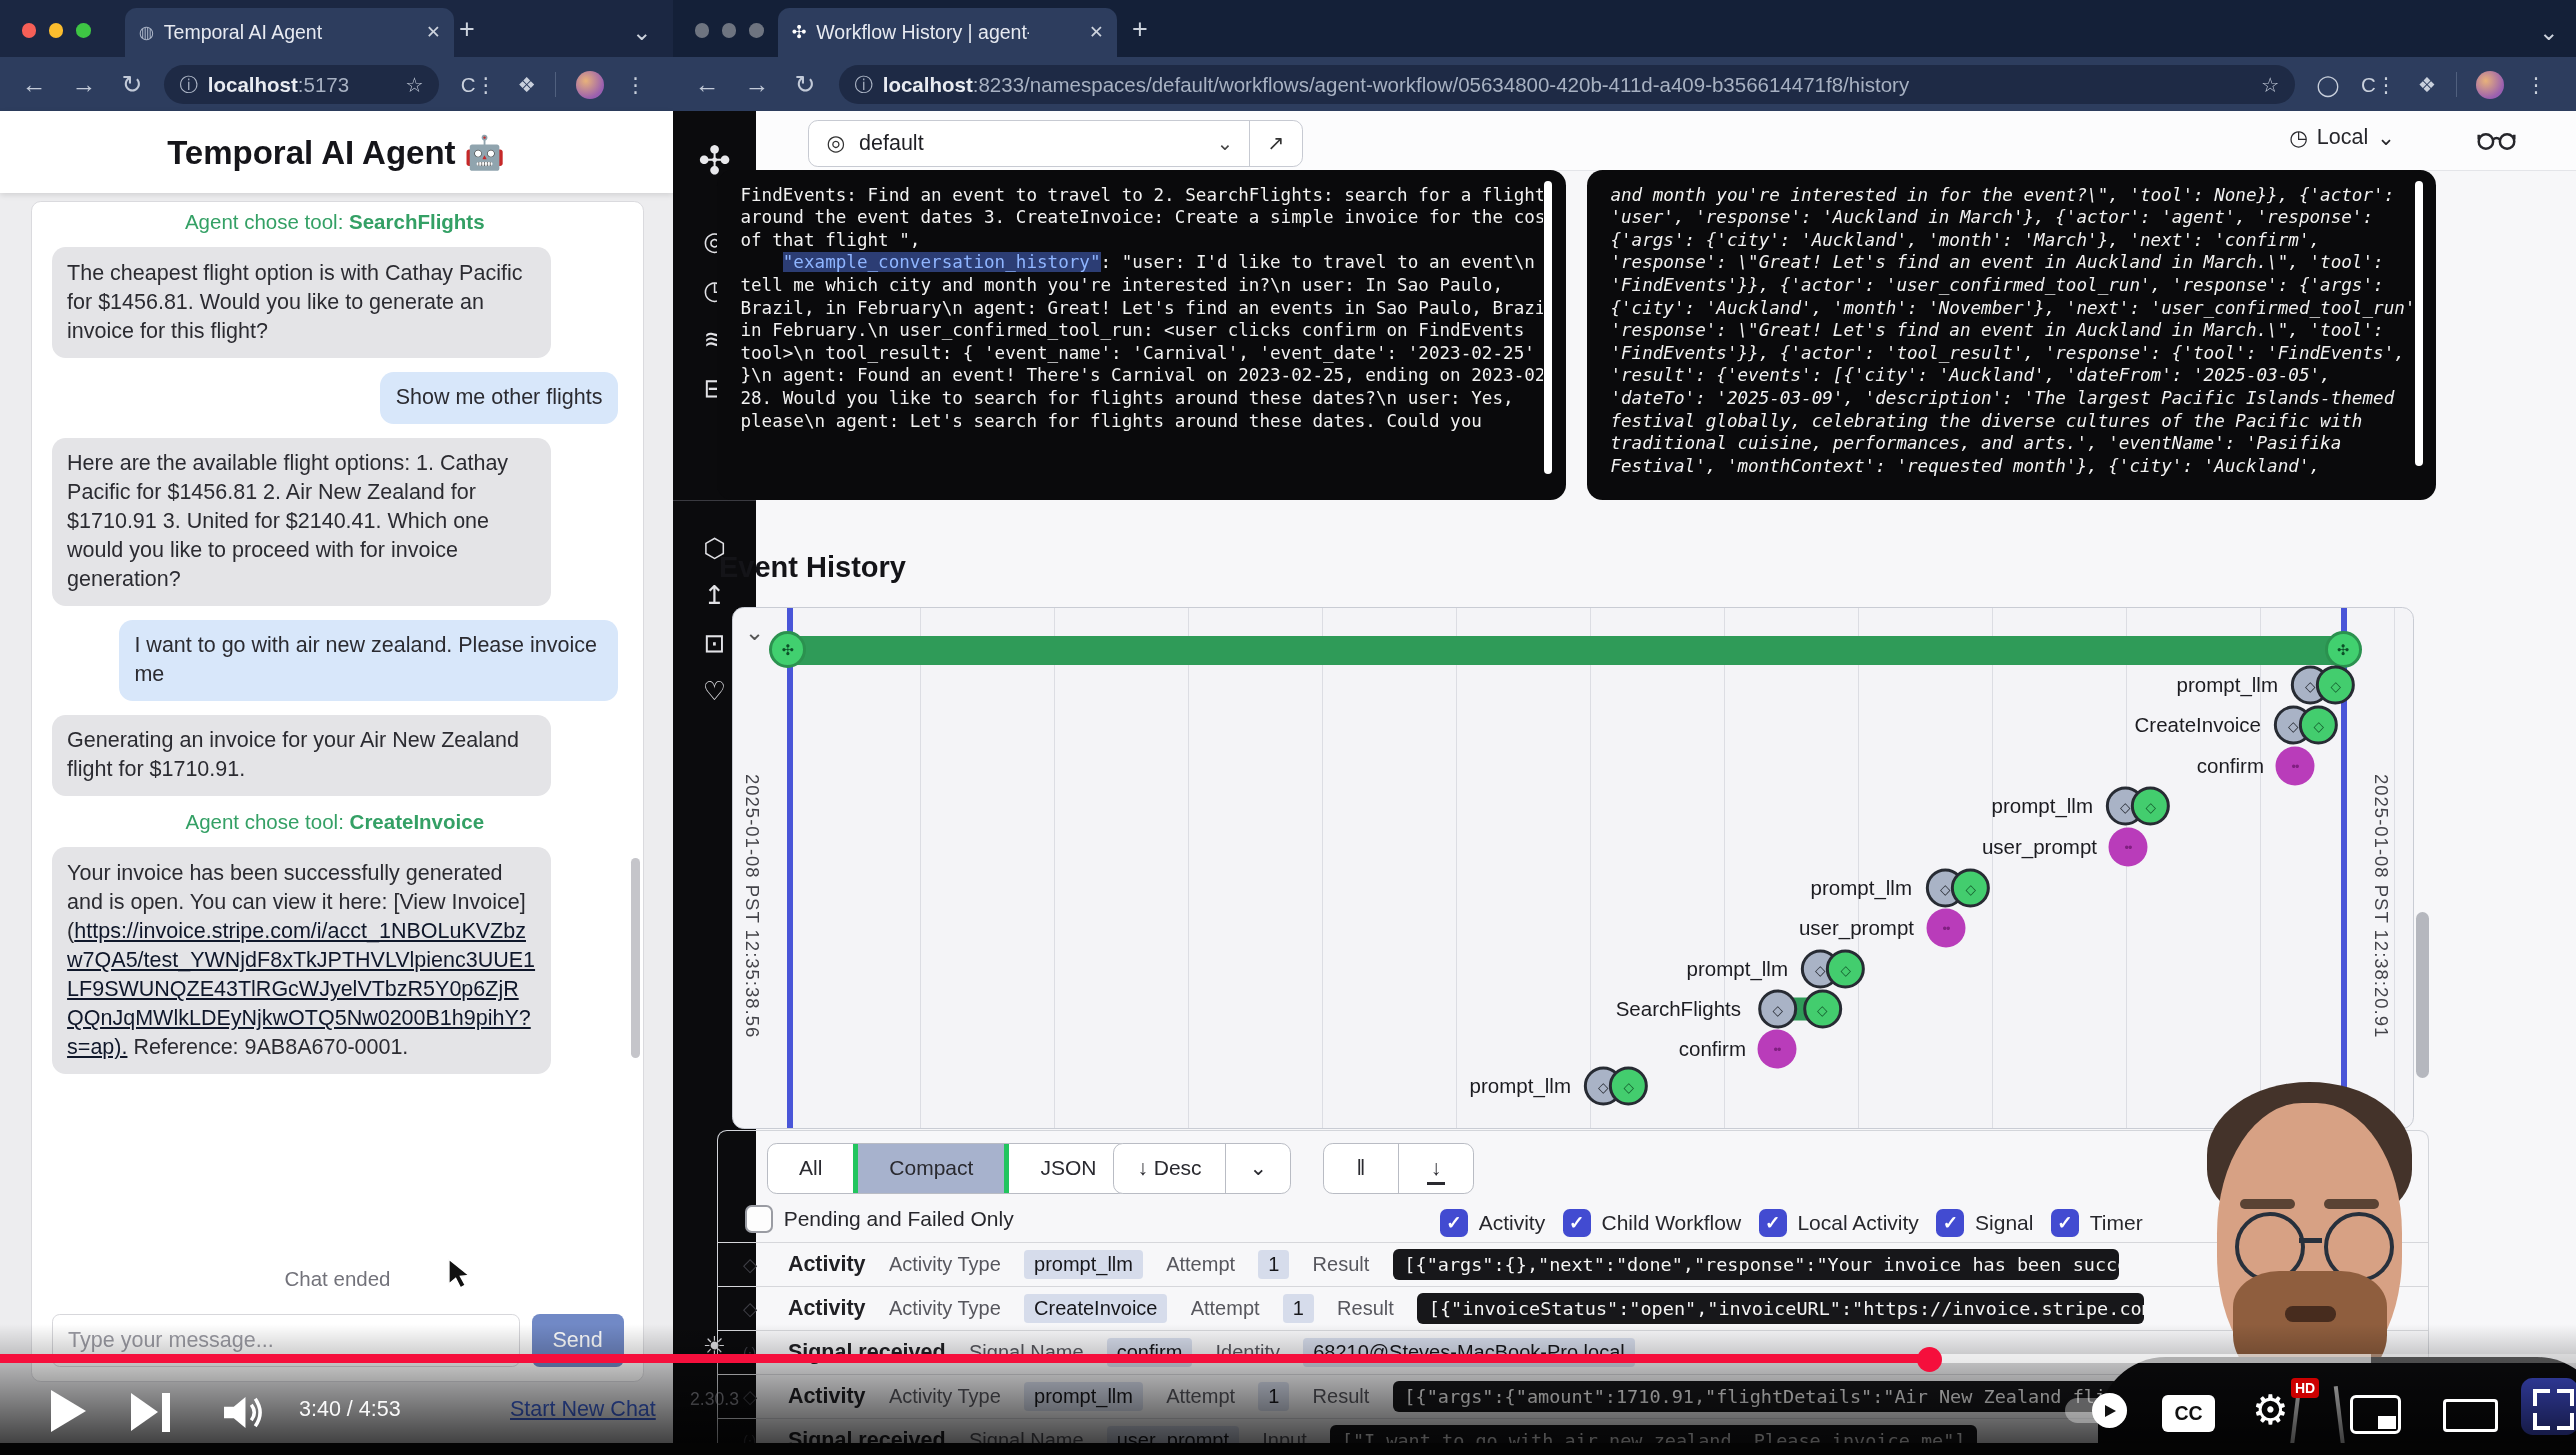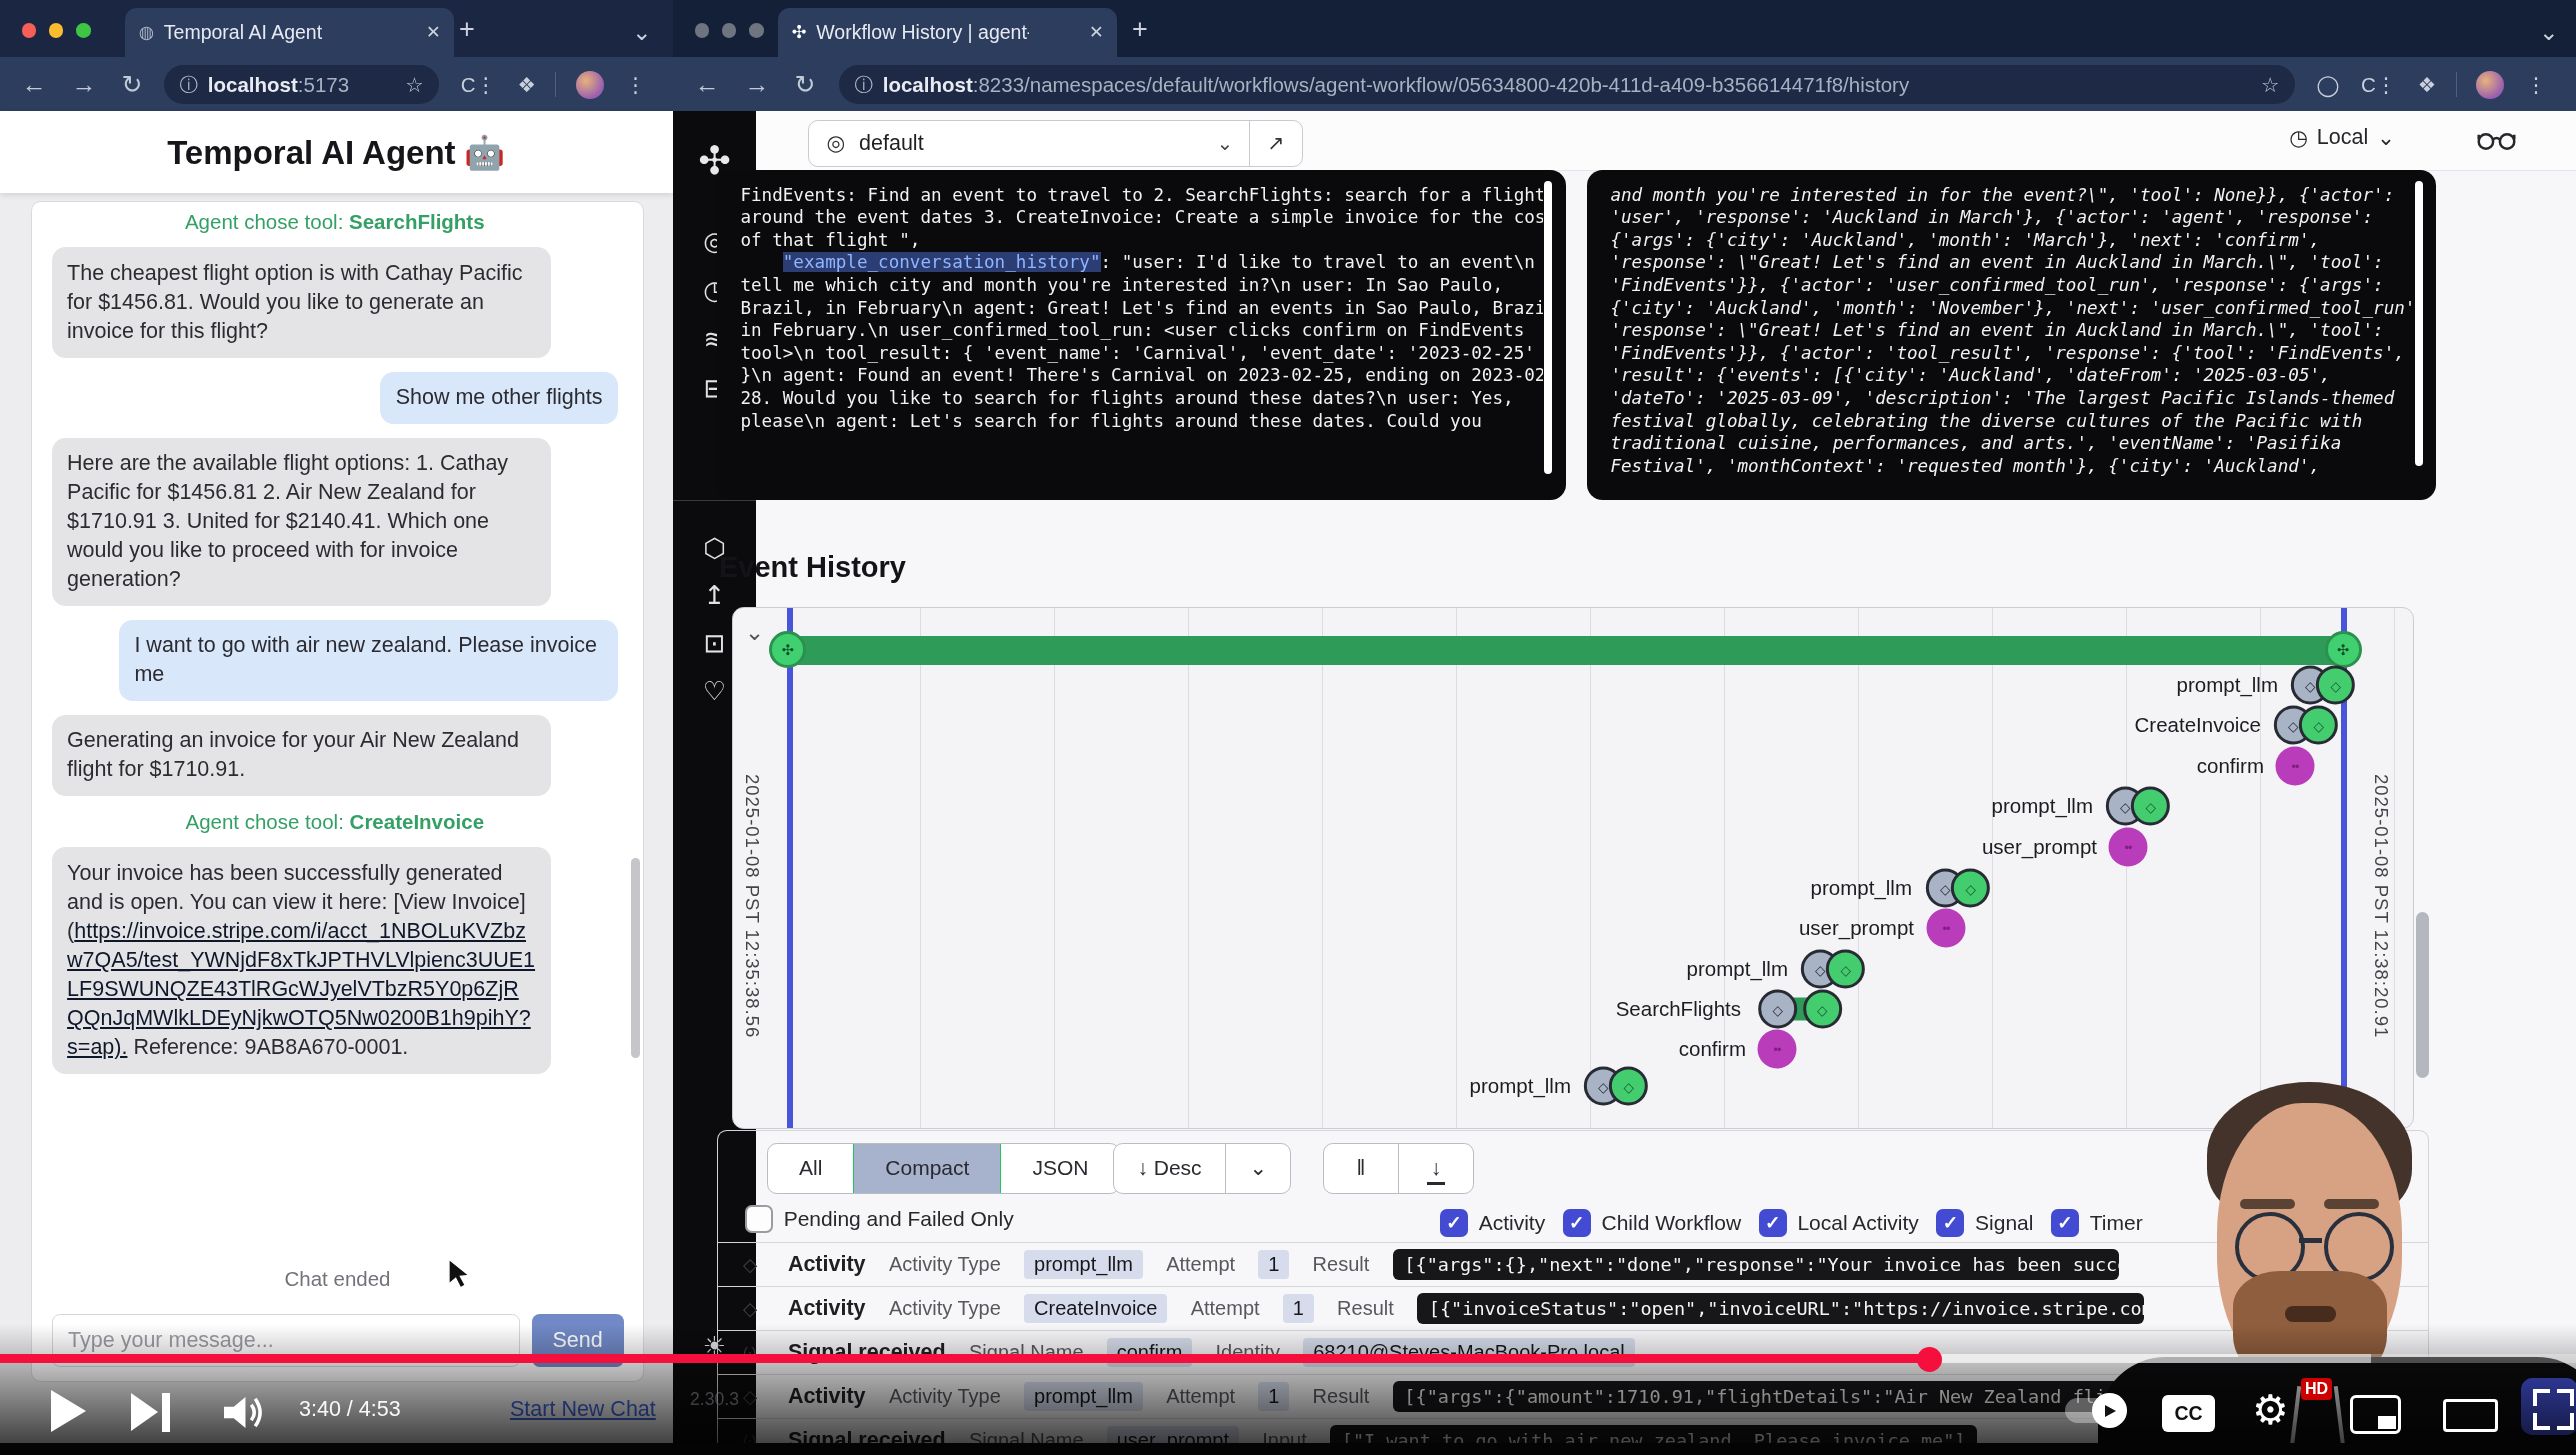--- a/index.html
+++ b/index.html
@@ -100,21 +100,21 @@
   .mk.green{background:#43cd6e;color:#145c2e;margin-left:-13.7px;}
   .mk.purple{background:#b93cba;border:none;width:39px;height:39px;color:#801f81;font-size:12.7px;letter-spacing:-1px;}
   .ev-icons .cbar{width:29px;height:23.4px;background:#2f9b58;margin:0 -11.7px;z-index:0;}
   .ev-icons .mk{z-index:1;}
   #tl-scrollthumb{position:absolute;top:801px;left:1743px;width:12.7px;height:166px;background:#b5b7be;border-radius:6.8px;}
 
   #filter-card{position:absolute;top:1019px;left:44px;width:1710px;bottom:0;border:1px solid #d3d5da;
                border-bottom:none;border-radius:9.8px 9.8px 0 0;}
   #segmented{position:absolute;top:11.7px;left:49px;height:49px;display:flex;border:1px solid #b9bcc4;
              border-radius:9.8px;overflow:hidden;background:#fff;}
-  #segmented .seg{padding:0 31px;display:flex;align-items:center;font-size:21px;color:#2a2a30;border-right:1px solid #22c55e;}
+  #segmented .seg{padding:0 31px;display:flex;align-items:center;font-size:21px;color:#2a2a30;border-right:5px solid #22c55e;}
   #segmented .seg:last-child{border-right:none;}
   #segmented .seg.sel{background:#a7b2cd;}
   #desc-group{position:absolute;top:11.7px;left:395px;height:49px;display:flex;border:1px solid #b9bcc4;border-radius:9.8px;background:#fff;overflow:hidden;}
   #desc-group .cell{display:flex;align-items:center;padding:0 23.4px;font-size:21px;color:#2a2a30;}
   #desc-group .cell+.cell{border-left:1px solid #b9bcc4;}
   #pp-group{position:absolute;top:11.7px;left:605px;height:49px;display:flex;border:1px solid #b9bcc4;border-radius:9.8px;background:#fff;overflow:hidden;}
   #pp-group .cell{width:74px;display:flex;align-items:center;justify-content:center;font-size:21.5px;color:#2a2a30;}
   #pp-group .cell+.cell{border-left:1px solid #b9bcc4;}
   .dl-glyph{position:relative;font-size:21.5px;}
   .dl-glyph::after{content:"";position:absolute;left:-3.9px;right:-3.9px;bottom:-3.9px;height:2.9px;background:#2a2a30;}
@@ -170,22 +170,22 @@
   #next-btn .bar{position:absolute;left:31px;top:0;width:7.8px;height:39px;background:#fff;}
   #vol-btn{position:absolute;left:222px;top:1393px;}
   #time-disp{position:absolute;left:299px;top:1397px;font-size:21.5px;color:rgba(255,255,255,.96);}
   #autoplay{position:absolute;left:2065px;top:1398px;width:62px;height:25px;background:rgba(255,255,255,.35);border-radius:12.7px;}
   #autoplay .knob{position:absolute;right:0px;top:-4.9px;width:35px;height:35px;background:#fff;border-radius:50%;
                   display:flex;align-items:center;justify-content:center;}
   #autoplay .knob span{width:0;height:0;border-left:11.7px solid #111;border-top:6.8px solid transparent;border-bottom:6.8px solid transparent;margin-left:2.9px;}
   #cc-btn{position:absolute;left:2162px;top:1395px;width:53px;height:37px;background:#fff;border-radius:5.9px;
           display:flex;align-items:center;justify-content:center;font-weight:bold;font-size:19.5px;color:#111;}
   #gear-btn{position:absolute;left:2252px;top:1386px;font-size:41px;color:#fff;}
-  #hd-badge{position:absolute;left:2291px;top:1378px;background:#c00;color:#fff;font-size:16px;font-weight:bold;
-            padding:2px 3.9px;border-radius:3.9px;margin-left:10px;}
+  #hd-badge{position:absolute;left:2291px;top:1378px;background:#c00;color:#fff;font-size:14px;font-weight:bold;
+            padding:2px 3.9px;border-radius:3.9px;}
   #mini-btn{position:absolute;left:2350px;top:1395px;width:45px;height:33px;border:3.9px solid #fff;border-radius:5.9px;}
   #mini-btn span{position:absolute;right:2px;bottom:2px;width:17.6px;height:12.7px;background:#fff;}
   #theater-btn{position:absolute;left:2443px;top:1399px;width:49px;height:27px;border:3.9px solid #fff;border-radius:3.9px;}
   #fs-btn{position:absolute;left:2533px;top:1389px;width:41px;height:41px;}
   #fs-btn i{position:absolute;width:12.7px;height:12.7px;border:0 solid #fff;}
   #fs-btn .tl{left:0;top:0;border-left-width:4.9px;border-top-width:4.9px;}
   #fs-btn .tr{right:0;top:0;border-right-width:4.9px;border-top-width:4.9px;}
   #fs-btn .bl{left:0;bottom:0;border-left-width:4.9px;border-bottom-width:4.9px;}
   #fs-btn .br{right:0;bottom:0;border-right-width:4.9px;border-bottom-width:4.9px;}
   #cursor{z-index:4;}

